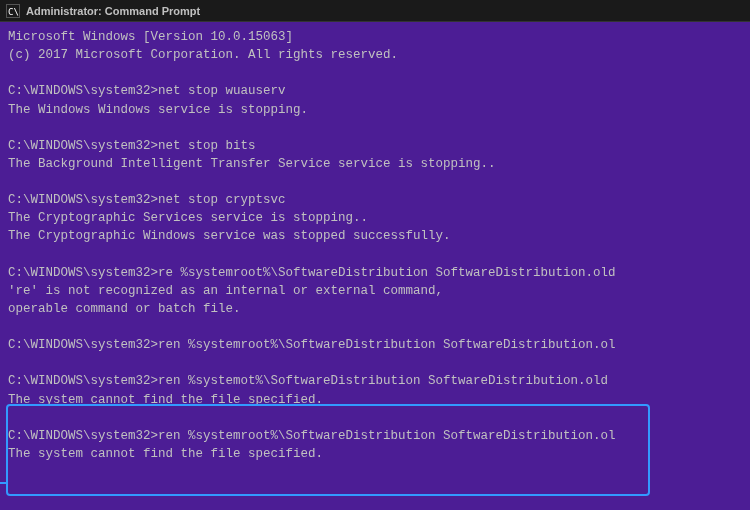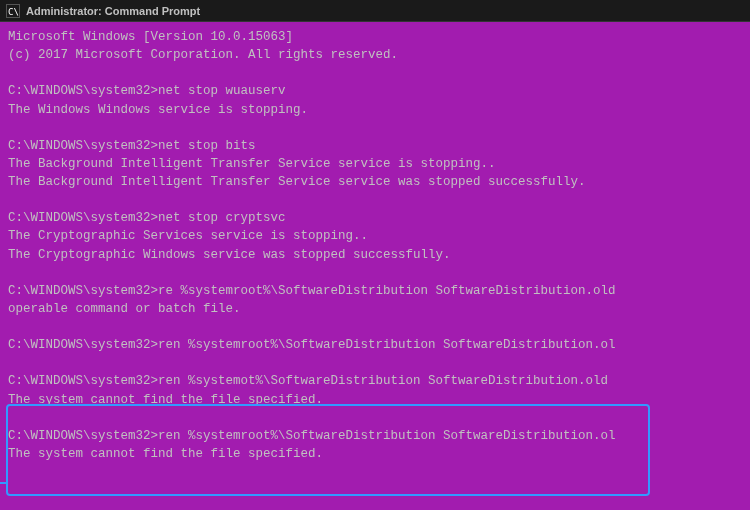--- a/index.html
+++ b/index.html
@@ -31,21 +31,21 @@
     }
 
     .title-bar-text {
       color: #c0c0c0;
       font-size: 11px;
       font-family: 'Segoe UI', Arial, sans-serif;
       font-weight: bold;
     }
 
     .terminal {
-      background: #a21caf;
+      background: #4c1d95;
       color: #c0c0c0;
       font-size: 12.5px;
       line-height: 1.45;
       padding: 6px 8px;
       height: calc(510px - 22px);
       overflow: hidden;
       position: relative;
     }
 
     .terminal-line {
@@ -91,27 +91,27 @@
 
 <div class="terminal" id="terminal-content">
 <div class="terminal-line">Microsoft Windows [Version 10.0.15063]</div>
     <div class="terminal-line">(c) 2017 Microsoft Corporation. All rights reserved.</div>
     <div class="terminal-line">&nbsp;</div>
     <div class="terminal-line">C:\WINDOWS\system32&gt;net stop wuauserv</div>
     <div class="terminal-line">The Windows Windows service is stopping.</div>
     <div class="terminal-line">&nbsp;</div>
     <div class="terminal-line">C:\WINDOWS\system32&gt;net stop bits</div>
     <div class="terminal-line">The Background Intelligent Transfer Service service is stopping..</div>
-    <div class="terminal-line">The Background Intelligent Transfer Service service was stopped successfully.</div>
     <div class="terminal-line">&nbsp;</div>
     <div class="terminal-line">C:\WINDOWS\system32&gt;net stop cryptsvc</div>
     <div class="terminal-line">The Cryptographic Services service is stopping..</div>
     <div class="terminal-line">The Cryptographic Windows service was stopped successfully.</div>
     <div class="terminal-line">&nbsp;</div>
     <div class="terminal-line">C:\WINDOWS\system32&gt;re %systemroot%\SoftwareDistribution SoftwareDistribution.old</div>
+    <div class="terminal-line">'re' is not recognized as an internal or external command,</div>
     <div class="terminal-line">operable command or batch file.</div>
     <div class="terminal-line">&nbsp;</div>
     <div class="terminal-line">C:\WINDOWS\system32&gt;ren %systemroot%\SoftwareDistribution SoftwareDistribution.ol</div>
     <div class="terminal-line">&nbsp;</div>
     <div class="terminal-line">C:\WINDOWS\system32&gt;ren %systemot%\SoftwareDistribution SoftwareDistribution.old</div>
     <div class="terminal-line">The system cannot find the file specified.</div>
     <div class="terminal-line">&nbsp;</div>
     <div class="terminal-line">C:\WINDOWS\system32&gt;ren %systemroot%\SoftwareDistribution SoftwareDistribution.ol</div>
     <div class="terminal-line">The system cannot find the file specified.</div>
     <div class="blue-box">

